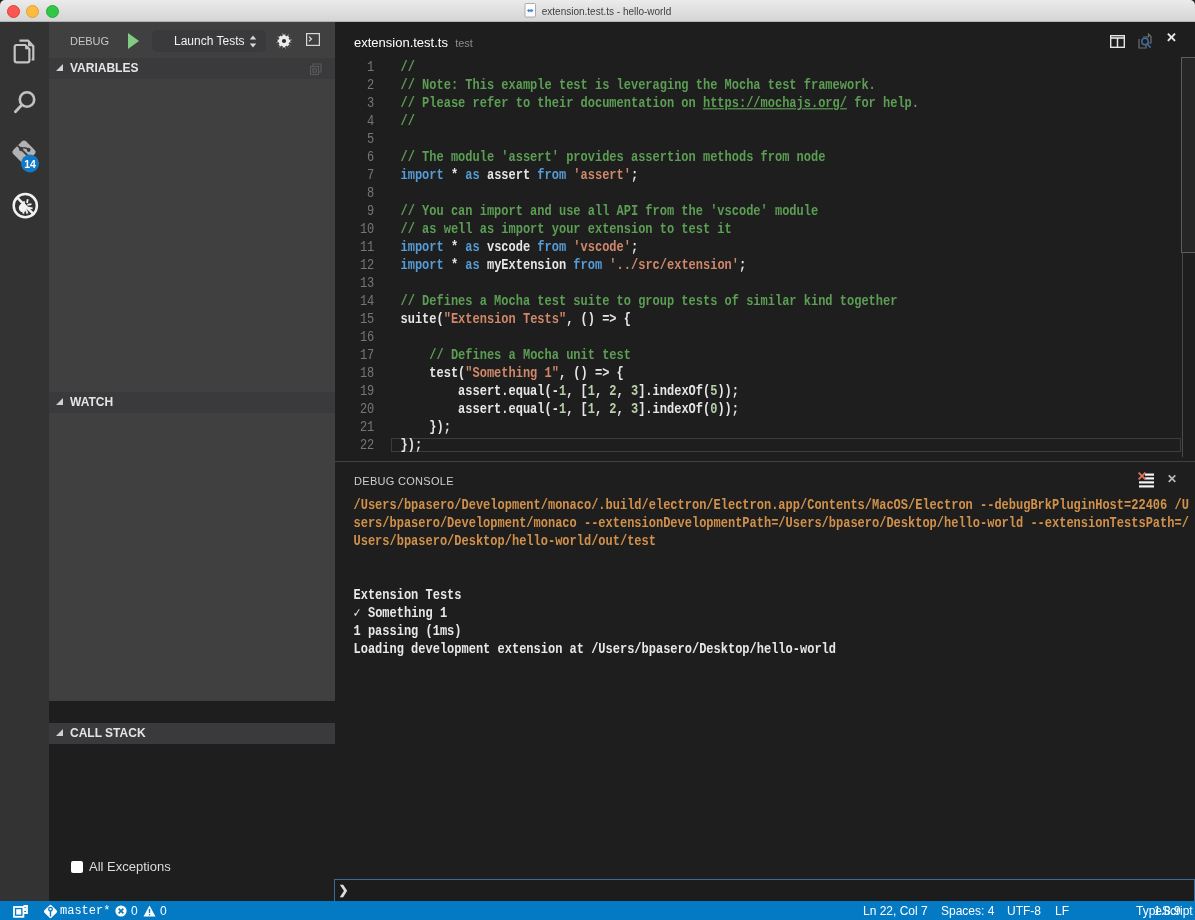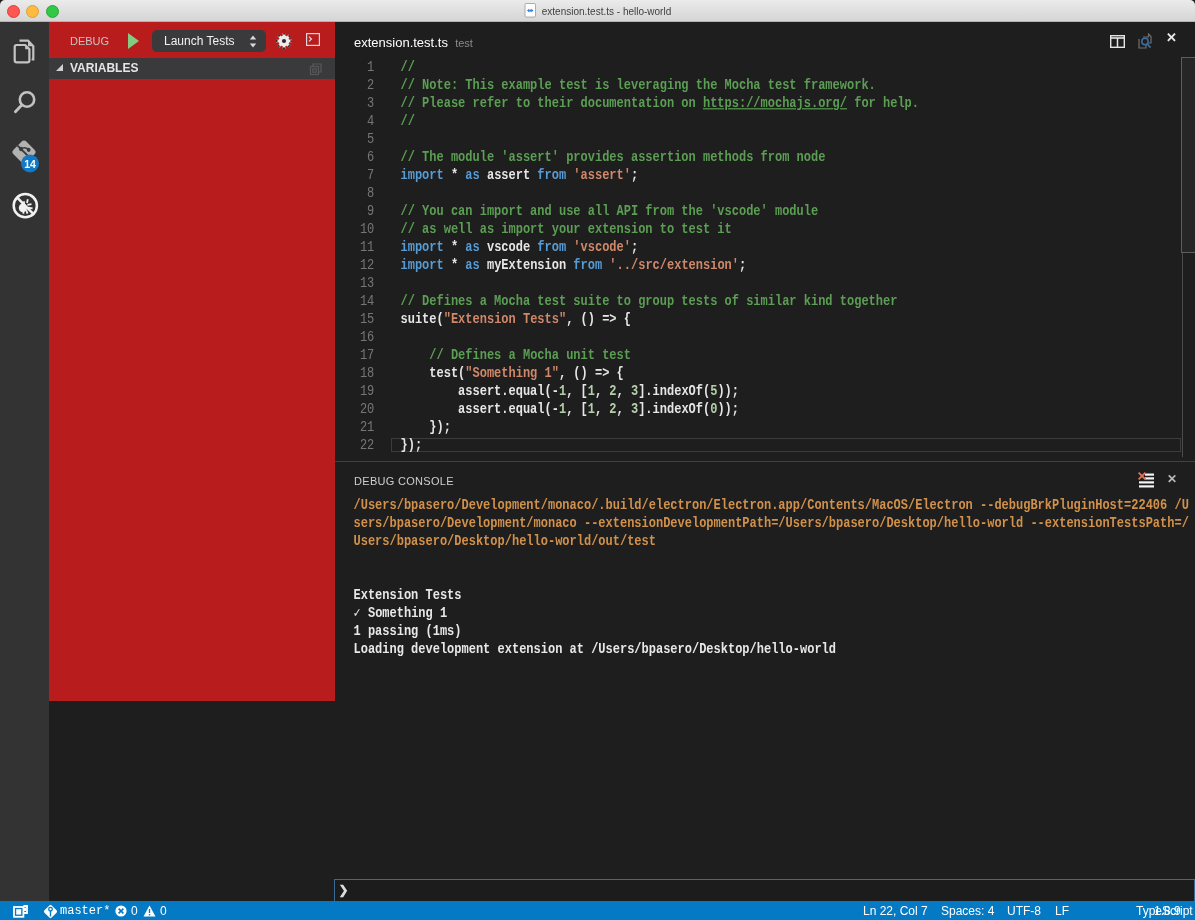--- a/index.html
+++ b/index.html
@@ -8,21 +8,21 @@
   .abs { position:absolute; }
   
   #titlebar { position:absolute; left:0; top:0; width:1195px; height:22px;
     background:linear-gradient(#ebebeb,#d5d5d5); border-bottom:1px solid #b3b3b3; border-radius:5px 5px 0 0; }
   .tl { position:absolute; top:4.5px; width:13px; height:13px; border-radius:50%; }
   #titletext { position:absolute; top:3px; left:0; width:1195px; text-align:center;
     font-size:10px; color:#3f3f3f; }
   
   #activitybar { position:absolute; left:0; top:22px; width:49px; height:879px; background:#333333; }
   
-  #sidebar { position:absolute; left:49px; top:22px; width:286px; height:679px; background:#b91c1c; }
+  #sidebar { position:absolute; left:49px; top:22px; width:286px; height:679px; background:#404040; }
   .sechead { position:absolute; left:0; width:286px; height:21px; background:#3a3a3c;
     color:#e4e4e4; font-size:12px; font-weight:bold; line-height:21px; }
   .sechead .tw { position:absolute; left:7px; top:6px; width:7px; height:7px;
     background:#d0d0d0; clip-path:polygon(100% 0, 100% 100%, 0 100%); }
   .sechead .lbl { position:absolute; left:21px; top:0; }
   .chkrow { position:absolute; left:0; width:286px; height:21px; color:#dcdcdc;
     font-size:13px; line-height:21px; }
   .chkrow .box { position:absolute; left:22px; top:5px; width:12px; height:12px;
     background:#fff; border-radius:2px; }
   .chkrow .txt { position:absolute; left:40px; }
@@ -103,21 +103,21 @@
     <ellipse cx="11.8" cy="15.8" rx="4" ry="4.4" fill="#f2f2f2"></ellipse>
     <path d="M13 9.2 L13 12 M16.8 7.2 L16 11 M20.5 12.2 L16.4 12.8 M21.6 16.4 L17 15.6 M16.5 21.6 L15 17.6 M12.5 21.8 L12.3 19" stroke="#f2f2f2" stroke-width="1.8" fill="none"></path>
   </svg>
 </div>
 
 <div id="sidebar">
 
   <div class="abs" style="left:21px; top:13px; font-size:11px; color:#c7c7c7;">DEBUG</div>
   <div class="abs" style="left:79px; top:11px; width:0; height:0; border-left:11px solid #83cb83; border-top:8px solid transparent; border-bottom:8px solid transparent;"></div>
   <div class="abs" style="left:103px; top:8px; width:114px; height:22px; background:#3a3a3c; border-radius:5px; color:#f1f1f1; font-size:12px; line-height:22px;">
-    <span style="margin-left:12px;">Launch Tests</span>
+    <span style="margin-left:22px;">Launch Tests</span>
     <svg class="abs" style="right:9px; top:4.5px;" width="8" height="13" viewBox="0 0 8 13">
       <path d="M4 0.5 L7.2 4.6 L0.8 4.6 Z" fill="#d9d9d9"></path>
       <path d="M4 12.5 L0.8 8.4 L7.2 8.4 Z" fill="#d9d9d9"></path>
     </svg>
   </div>
   <svg class="abs" style="left:226px; top:10px;" width="18" height="18" viewBox="0 0 18 18">
     <g fill="#ececec">
       <circle cx="9" cy="9" r="5.4"></circle>
       <g stroke="#ececec" stroke-width="2.6">
         <line x1="9" y1="1" x2="9" y2="17"></line>
@@ -138,20 +138,32 @@
     <div class="tw"></div>
       <div class="lbl">VARIABLES</div>
     <svg class="abs" style="right:12px; top:4px;" width="14" height="14" viewBox="0 0 14 14">
       <g fill="none" stroke="#585858" stroke-width="1.2">
         <rect x="1.5" y="4.5" width="8" height="8"></rect>
         <path d="M4 4.5 L4 2 L12 2 L12 10 L9.5 10"></path>
         <rect x="3.8" y="6.8" width="3.4" height="3.4"></rect>
       </g>
     </svg>
   </div>
+  <div class="sechead" style="top:370px;">
+      <div class="tw"></div>
+      <div class="lbl">WATCH</div>
+    </div>
+  <div class="sechead" style="top:701px;">
+      <div class="tw"></div>
+      <div class="lbl">CALL STACK</div>
+    </div>
+  <div class="chkrow" style="top:834px;">
+      <div class="box"></div>
+      <div class="txt">All Exceptions</div>
+    </div>
   <div class="chkrow" style="top:856px;margin-top:31px;">
       <div class="box"></div>
       <div class="txt">Uncaught Exceptions</div>
     </div>
 </div>
 
 <div id="editor">
   <div id="edtitle">extension.test.ts&nbsp; <span id="edowner">test</span></div>
 
   <svg class="abs" style="left:775px; top:13px;" width="15" height="13" viewBox="0 0 15 13">

